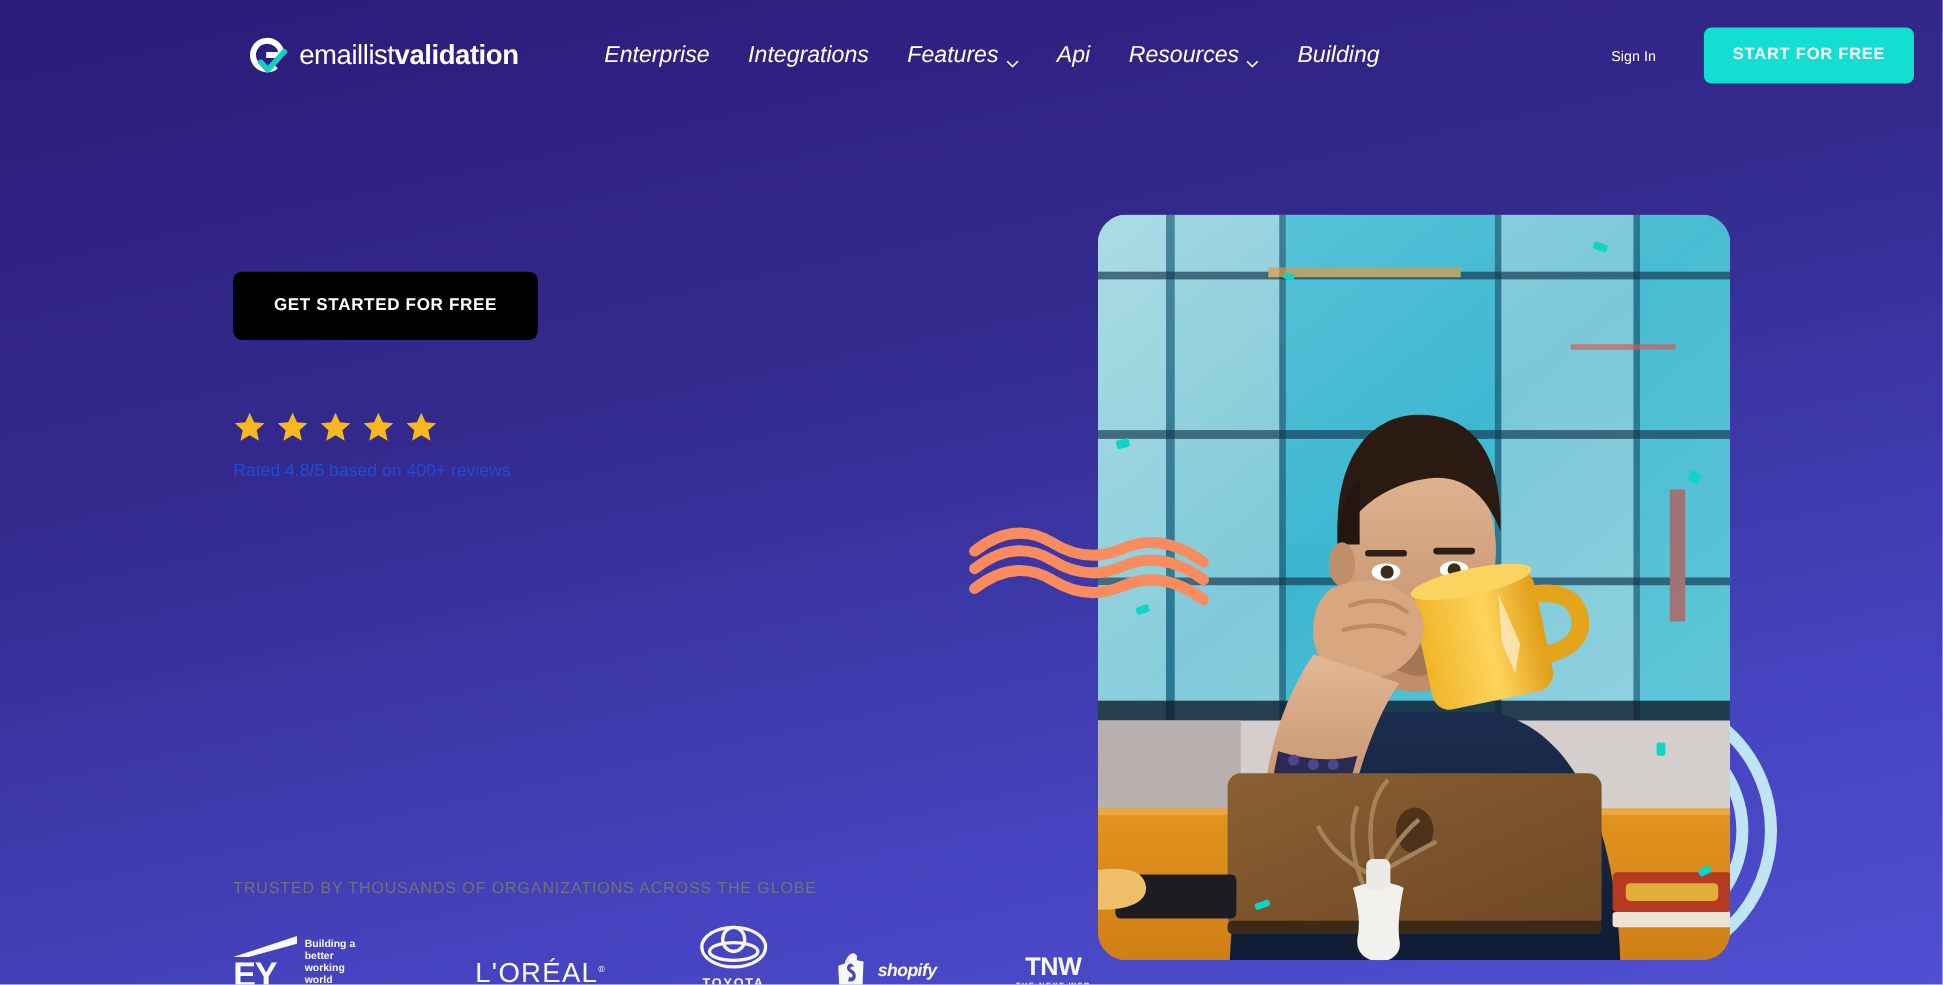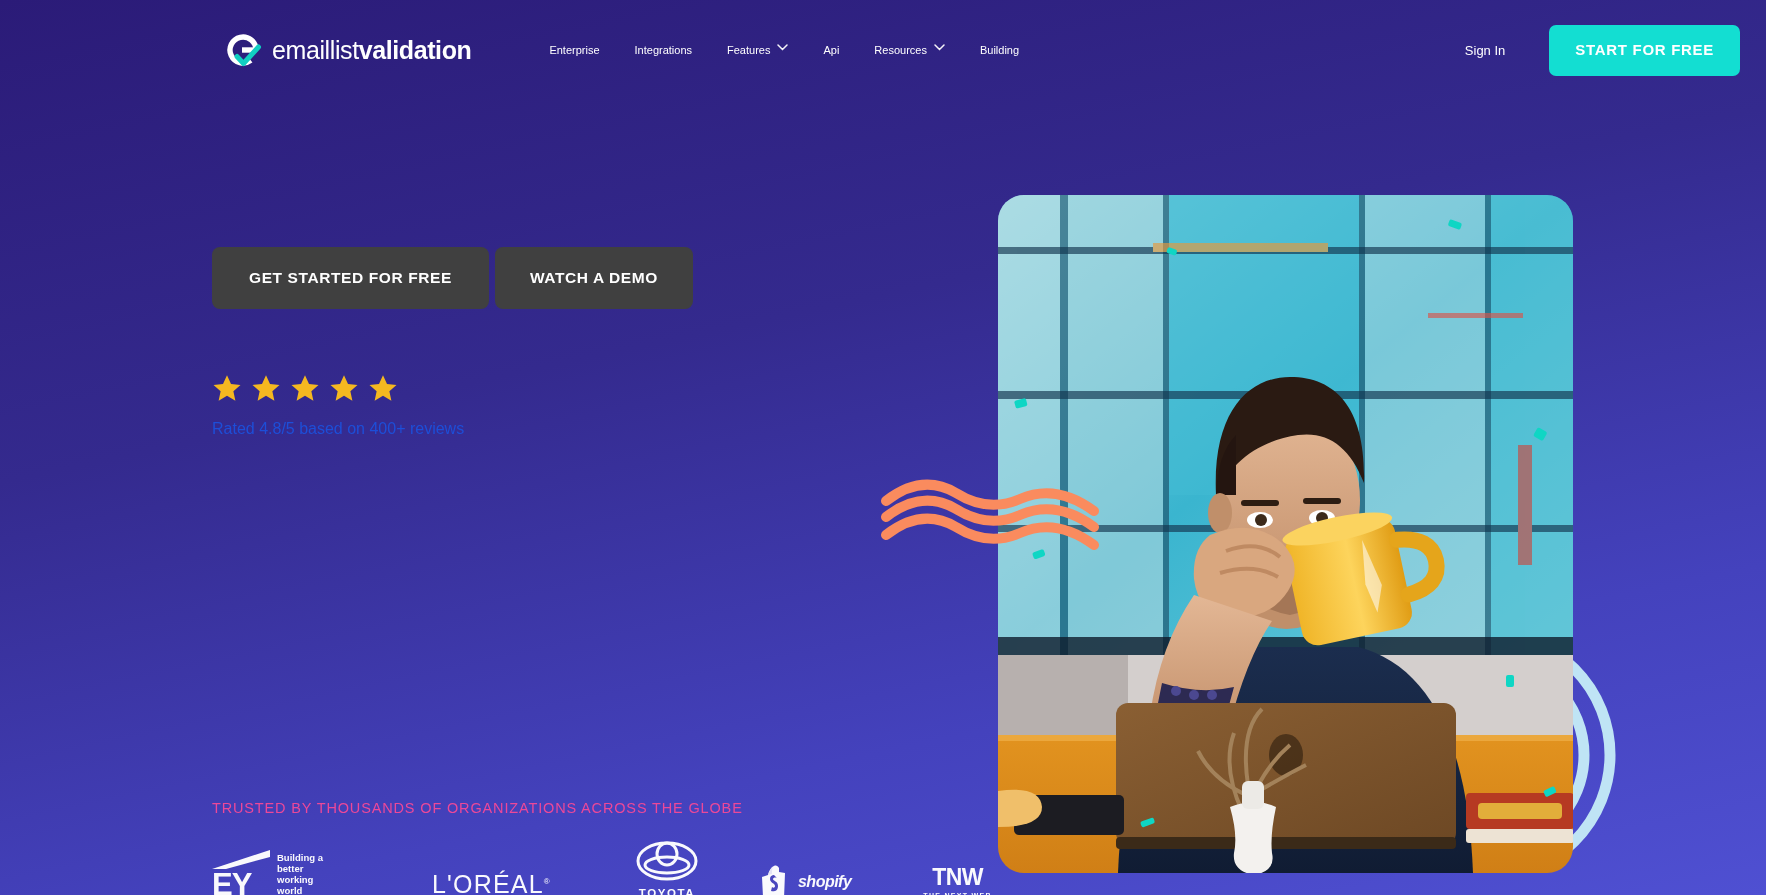--- a/index.html
+++ b/index.html
@@ -17,22 +17,22 @@
     display:flex; align-items:center; padding:0 38px 0 212px;
   }
   .logo { display:flex; align-items:center; gap:10px; flex:none; }
   .logo-mark { position:relative; width:38px; height:38px; flex:none; }
   .logo-text { font-size:25px; letter-spacing:-0.4px; white-space:nowrap; }
   .logo-text .lt-light { font-weight:400; }
   .logo-text .lt-bold { font-weight:700; }
 
   .nav { display:flex; align-items:center; gap:35px; margin-left:78px; }
   .nav-item {
-    display:flex; align-items:flex-start; gap:7px;
-    font-size:11px; color:#ffffff; cursor:pointer; white-space:nowrap;
+    display:flex; align-items:flex-end; gap:7px;
+    font-size:21px; color:#ffffff; cursor:pointer; white-space:nowrap;font-style:italic;
   }
   .chev { width:11px; height:7px; flex:none; opacity:.95; }
 
   .header-right { margin-left:auto; display:flex; align-items:center; gap:44px; }
   .signin { font-size:13px; font-weight:400; cursor:pointer; white-space:nowrap; }
   .btn-start {
     background:#13ded2; color:#fff; border:none; border-radius:7px;
     padding:0 26px; height:51px; line-height:44px;
     font-size:15px; font-weight:700; letter-spacing:.7px;
     font-family:inherit; cursor:pointer; white-space:nowrap;
@@ -43,36 +43,36 @@
   .headline {
     font-size:52px; font-weight:300; line-height:1.17; letter-spacing:-0.6px;
     color:#fff; white-space:pre-line;
   }
   .subhead {
     margin-top:40px; font-size:16.5px; line-height:1.5; color:#efeefb;
     max-width:665px;
   }
   .cta-row { margin-top:57px; display:flex; gap:6px; }
   .btn-cta {
-    background:#404040; border:none; border-radius:8px; color:#fff;
+    background:#000000; border:none; border-radius:8px; color:#fff;
     font-family:inherit; font-size:15.5px; font-weight:700; letter-spacing:.6px;
     height:62px; cursor:pointer; white-space:nowrap;
   }
   .btn-cta.primary { padding:0 37px; }
   .btn-cta.secondary { padding:0 35px; }
 
   .rating { margin-top:65px; }
   .stars { display:flex; gap:9px; }
   .star { width:30px; height:29px; flex:none; }
   .rating-text { margin-top:17px; font-size:16px; color:#1d4ed8; }
 
   
   .trusted { position:absolute; left:212px; top:800px; width:760px; }
   .trusted-label {
-    font-size:14.5px; letter-spacing:.85px; color:#ec4899;
+    font-size:14.5px; letter-spacing:.85px; color:#737373;
   }
   .logos { margin-top:25px; display:flex; align-items:flex-end; gap:0; }
   .brand { flex:none; display:flex; align-items:flex-end; opacity:.97; }
   .brand-ey { width:120px; }
   .brand-loreal { margin-left:100px; }
   .brand-toyota { margin-left:85px; text-align:center; }
   .brand-shopify { margin-left:62px; display:flex; align-items:center; gap:8px; }
   .brand-tnw { margin-left:72px; text-align:center; }
   .ey-wrap { display:flex; align-items:flex-end; gap:7px; }
   .ey-left { display:flex; flex-direction:column; align-items:flex-start; }
@@ -295,21 +295,20 @@
   <div class="header-right">
     <span class="signin">Sign In</span>
     <button class="btn-start">START FOR FREE</button>
   </div>
 </header>
 
 <section class="hero-left">
 
   <div class="cta-row">
     <button class="btn-cta primary">GET STARTED FOR FREE</button>
-    <button class="btn-cta secondary">WATCH A DEMO</button>
   </div>
 
   <div class="rating">
     <div class="stars">
       <svg class="star" viewBox="0 0 24 23">
           <path d="M12 .8l3.2 7 7.6.8-5.7 5.1 1.6 7.5L12 17.3 5.3 21.2l1.6-7.5L1.2 8.6l7.6-.8z" fill="#f5b820"></path>
         </svg>
       <svg class="star" viewBox="0 0 24 23">
           <path d="M12 .8l3.2 7 7.6.8-5.7 5.1 1.6 7.5L12 17.3 5.3 21.2l1.6-7.5L1.2 8.6l7.6-.8z" fill="#f5b820"></path>
         </svg>

